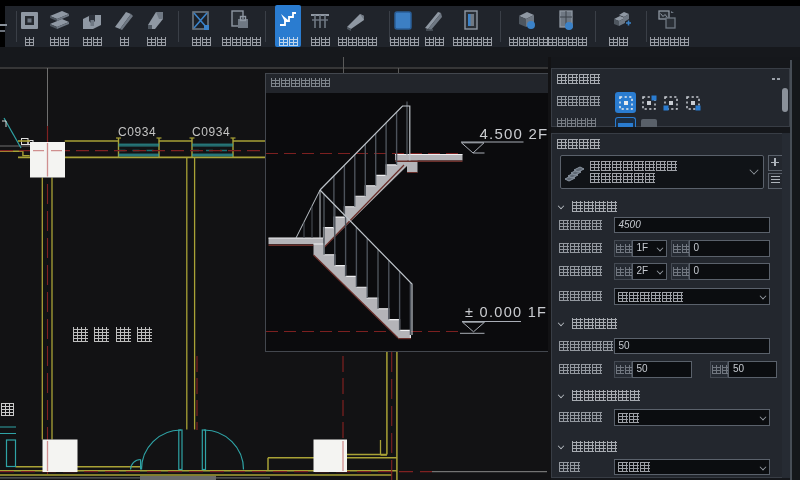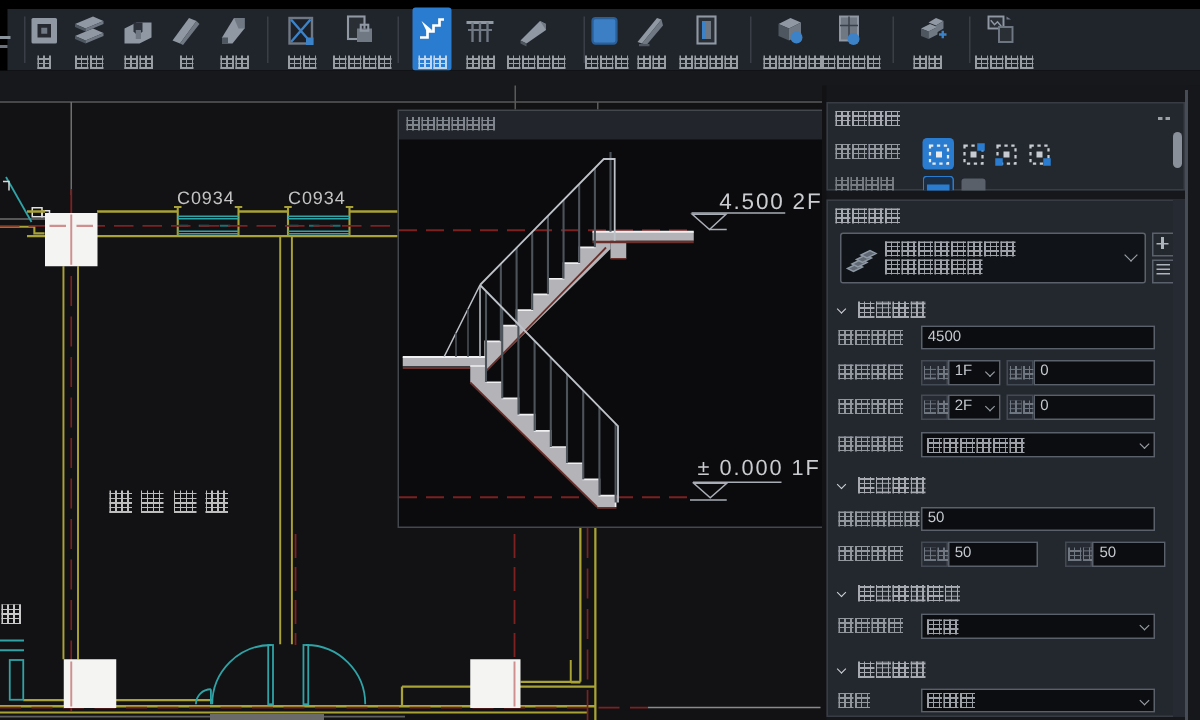--- a/index.html
+++ b/index.html
@@ -375,21 +375,21 @@
 <div class="abs" style="left:770.5px;top:176px;width:9px;height:1.4px;background:#aeb4bb;box-shadow:0 3px 0 #aeb4bb,0 6px 0 #aeb4bb;"></div>
 <div class="abs" style="left:558px;top:203px;width:6px;height:6px;border-right:1.4px solid #ccd0d6;border-bottom:1.4px solid #ccd0d6;transform:rotate(45deg) scale(.75);"></div>
 <div class="zc" style="left:572.0px;top:201px;width:10.5px;height:10.5px;--c:#ccd0d6;"></div>
 <div class="zc" style="left:583.5px;top:201px;width:10.5px;height:10.5px;--c:#ccd0d6;"></div>
 <div class="zc" style="left:595.0px;top:201px;width:10.5px;height:10.5px;--c:#ccd0d6;"></div>
 <div class="zc" style="left:606.5px;top:201px;width:10.5px;height:10.5px;--c:#ccd0d6;"></div>
 <div class="zc" style="left:559.0px;top:220px;width:10px;height:10px;--c:#b3b8bf;"></div>
 <div class="zc" style="left:570.0px;top:220px;width:10px;height:10px;--c:#b3b8bf;"></div>
 <div class="zc" style="left:581.0px;top:220px;width:10px;height:10px;--c:#b3b8bf;"></div>
 <div class="zc" style="left:592.0px;top:220px;width:10px;height:10px;--c:#b3b8bf;"></div>
-<div class="abs" style="left:613.5px;top:216.5px;width:156.5px;height:16.5px;background:#0b0d10;border:1px solid #5a616b;color:#c6cad0;font-size:10px;line-height:14.5px;padding-left:4px;">4500</div>
+<div class="abs" style="left:613.5px;top:216.5px;width:156.5px;height:16.5px;background:#0b0d10;border:1px solid #5a616b;color:#c6cad0;font-size:10px;line-height:14.5px;padding-left:4px;font-style:italic;">4500</div>
 <div class="zc" style="left:559.0px;top:243px;width:10px;height:10px;--c:#b3b8bf;"></div>
 <div class="zc" style="left:570.0px;top:243px;width:10px;height:10px;--c:#b3b8bf;"></div>
 <div class="zc" style="left:581.0px;top:243px;width:10px;height:10px;--c:#b3b8bf;"></div>
 <div class="zc" style="left:592.0px;top:243px;width:10px;height:10px;--c:#b3b8bf;"></div>
 <div class="abs" style="left:613.5px;top:240px;width:18px;height:16.5px;background:#262b33;border:1px solid #444a53;"></div>
 <div class="zc" style="left:615.5px;top:244px;width:8.5px;height:8.5px;--c:#878d96;"></div>
 <div class="zc" style="left:625.0px;top:244px;width:8.5px;height:8.5px;--c:#878d96;"></div>
 <div class="abs" style="left:631.5px;top:240px;width:35px;height:16.5px;background:#0b0d10;border:1px solid #5a616b;color:#c6cad0;font-size:10px;line-height:14.5px;padding-left:4px;">1F</div>
 <div class="abs" style="left:657px;top:245px;width:6px;height:6px;border-right:1.3px solid #9aa0a8;border-bottom:1.3px solid #9aa0a8;transform:rotate(45deg) scale(.8);"></div>
 <div class="abs" style="left:670.5px;top:240px;width:18px;height:16.5px;background:#262b33;border:1px solid #444a53;"></div>

